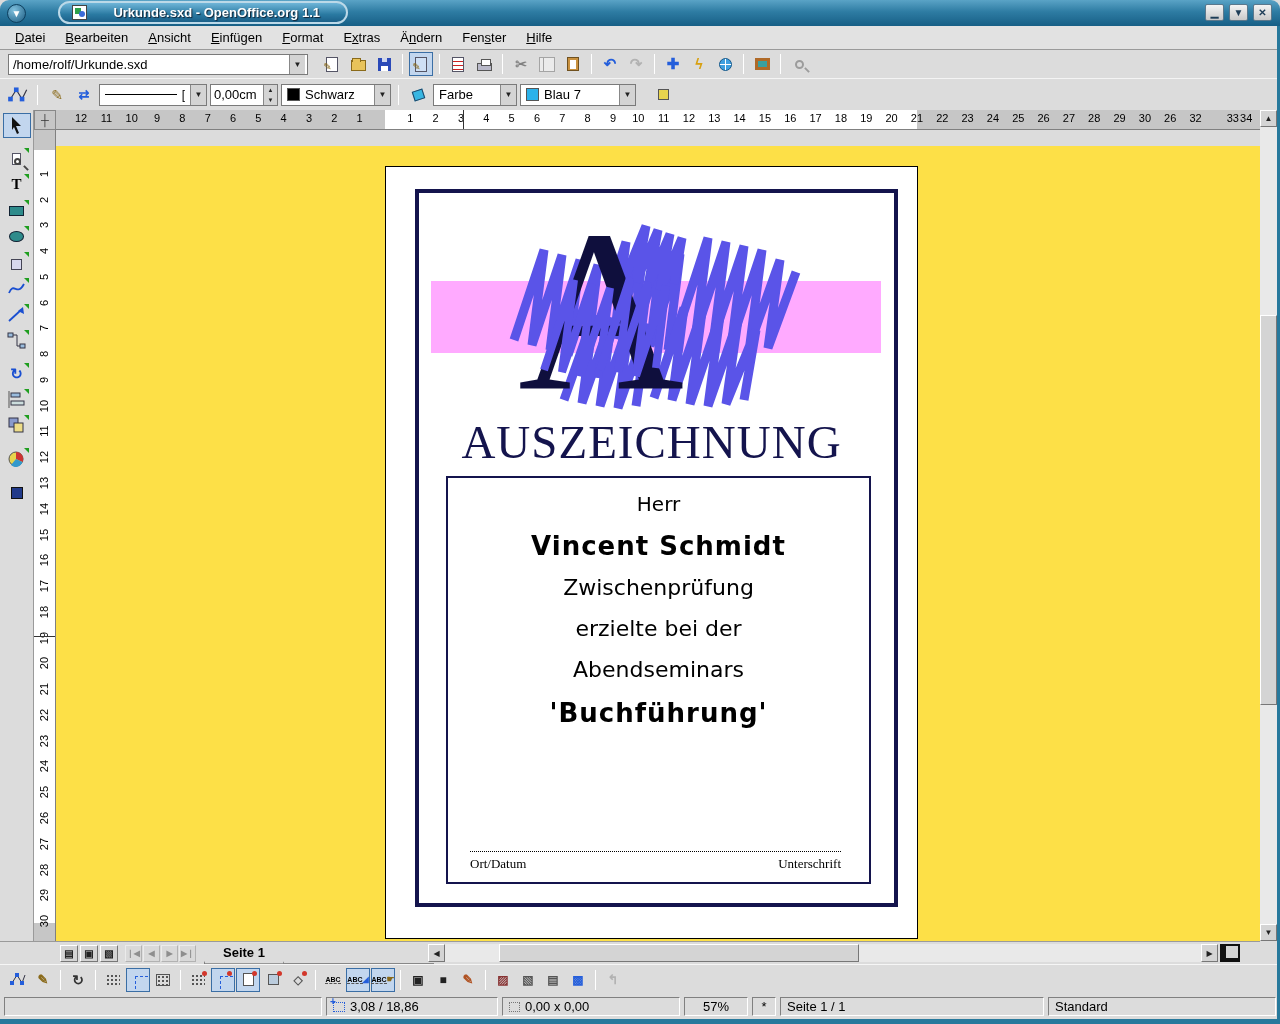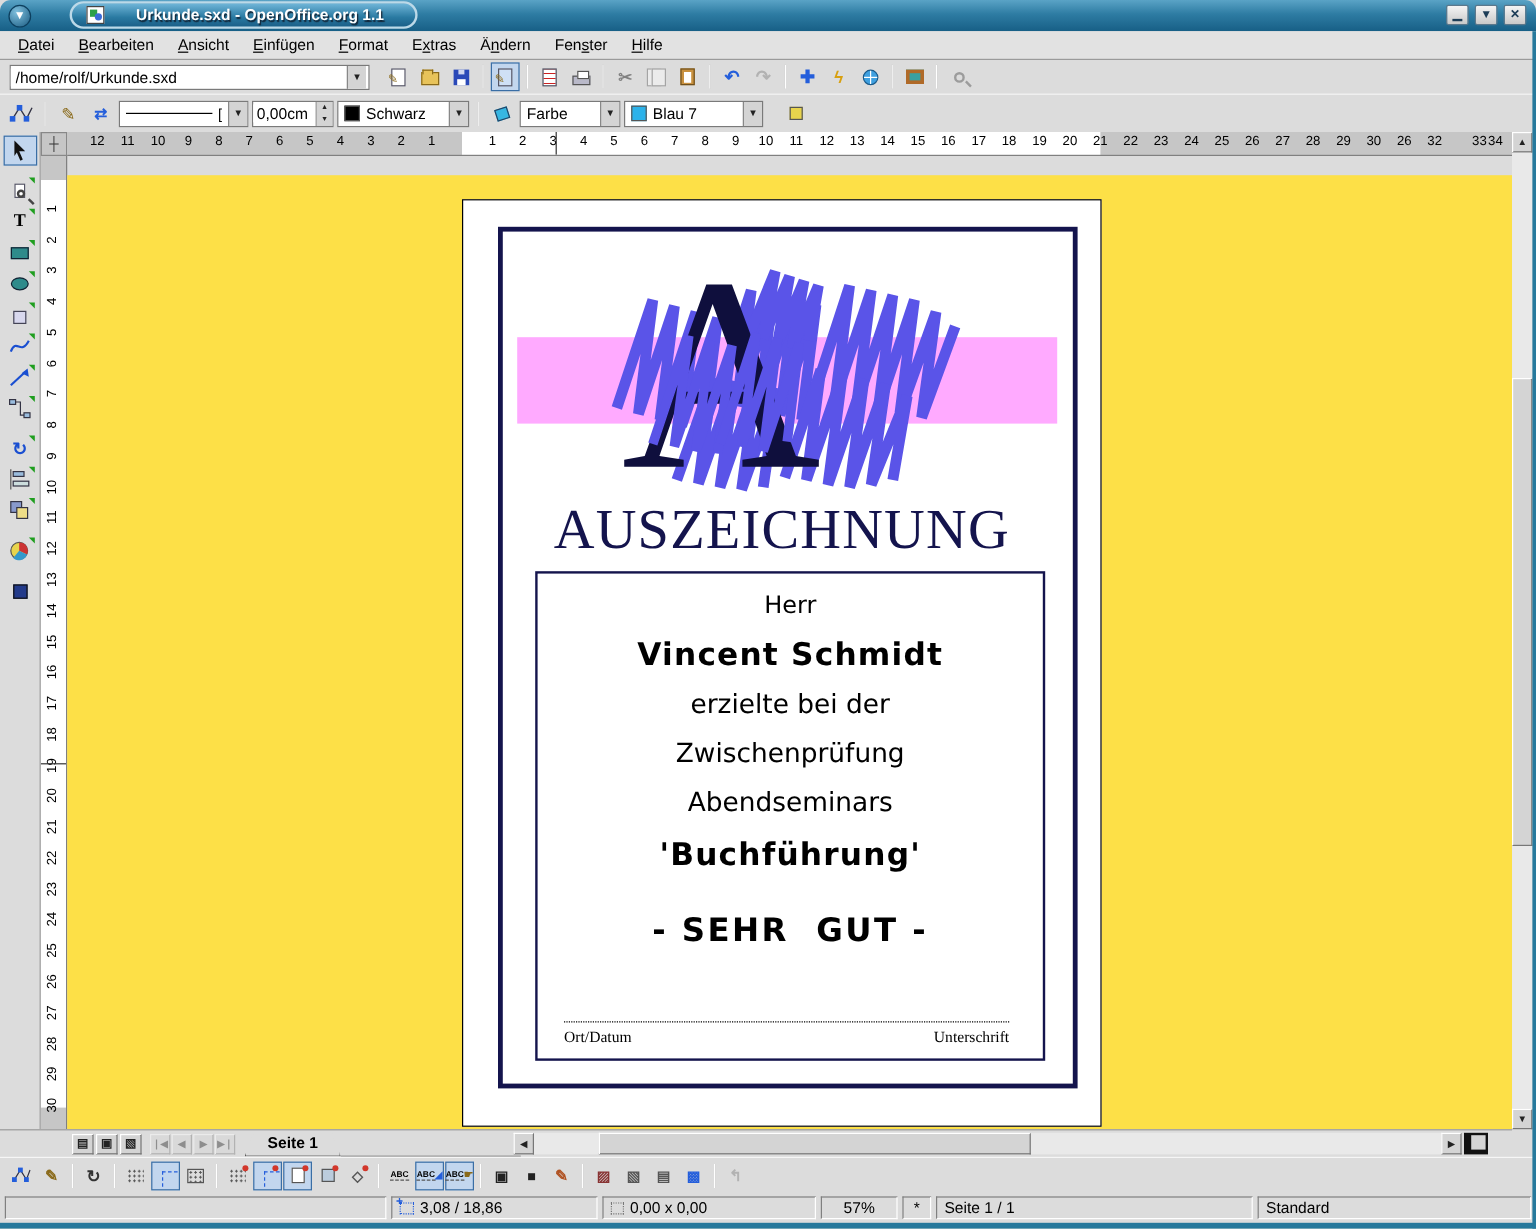--- a/index.html
+++ b/index.html
@@ -527,25 +527,24 @@
         <g fill="none" stroke="#5a54e8" stroke-width="8">
           <path d="M40,150 L70,60 L58,152 L88,64 L76,156 L106,68 L94,158"></path>
           <path d="M96,150 L126,58 L114,152 L144,62 L132,156 L162,66 L152,148"></path>
         </g>
       </svg>
       <div id="heading">AUSZEICHNUNG</div>
       <div id="textbox">
         <div id="cert-lines">
             <div class="cl-small">Herr</div>
             <div class="cl-b">Vincent Schmidt</div>
+            <div class="cl-n">Zwischenprüfung</div>
             <div class="cl-n">erzielte bei der</div>
-            <div class="cl-n">Zwischenprüfung</div>
             <div class="cl-n">Abendseminars</div>
             <div class="cl-b">'Buchführung'</div>
-            <div class="cl-grade">- SEHR  GUT -</div>
           </div>
         <div id="dotline"></div>
         <div id="footrow">
           <span>Ort/Datum</span>
           <span>Unterschrift</span>
         </div>
       </div>
     </div>
   </div>
 

